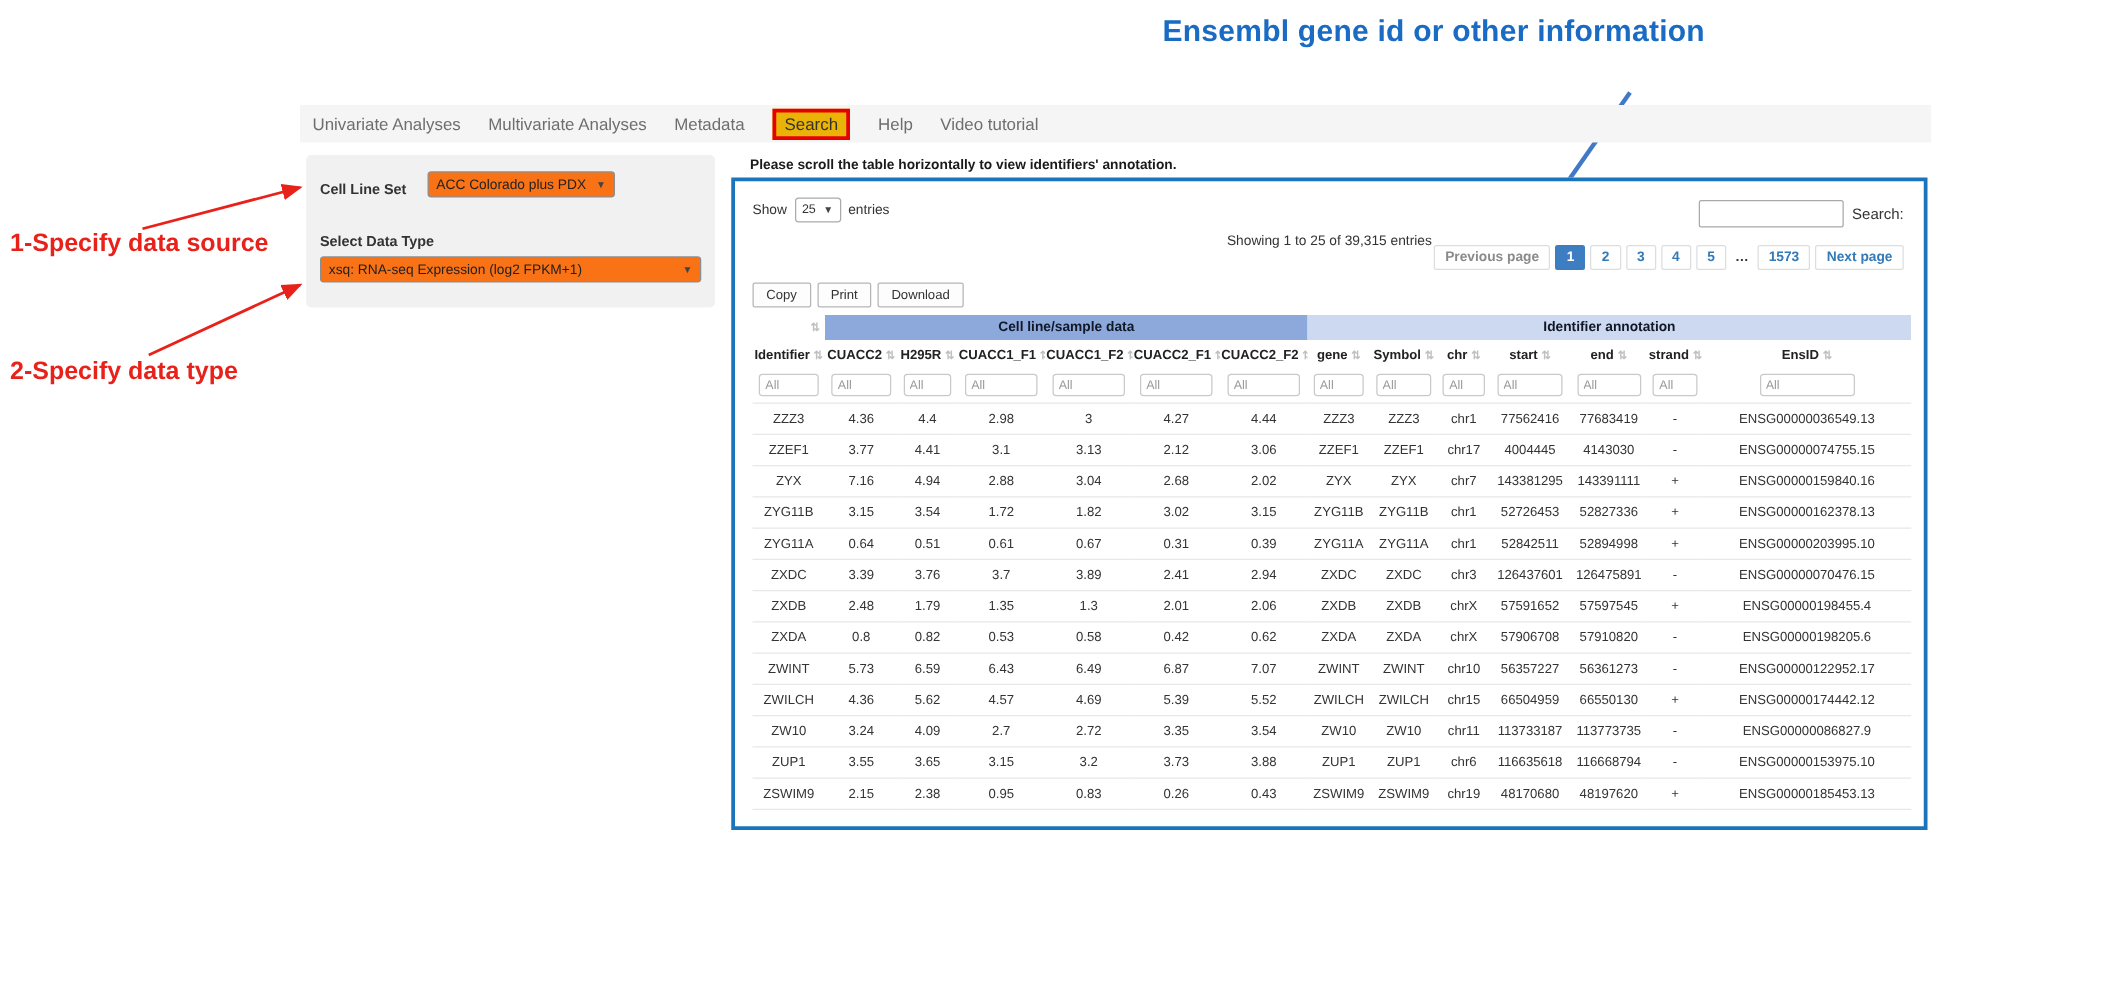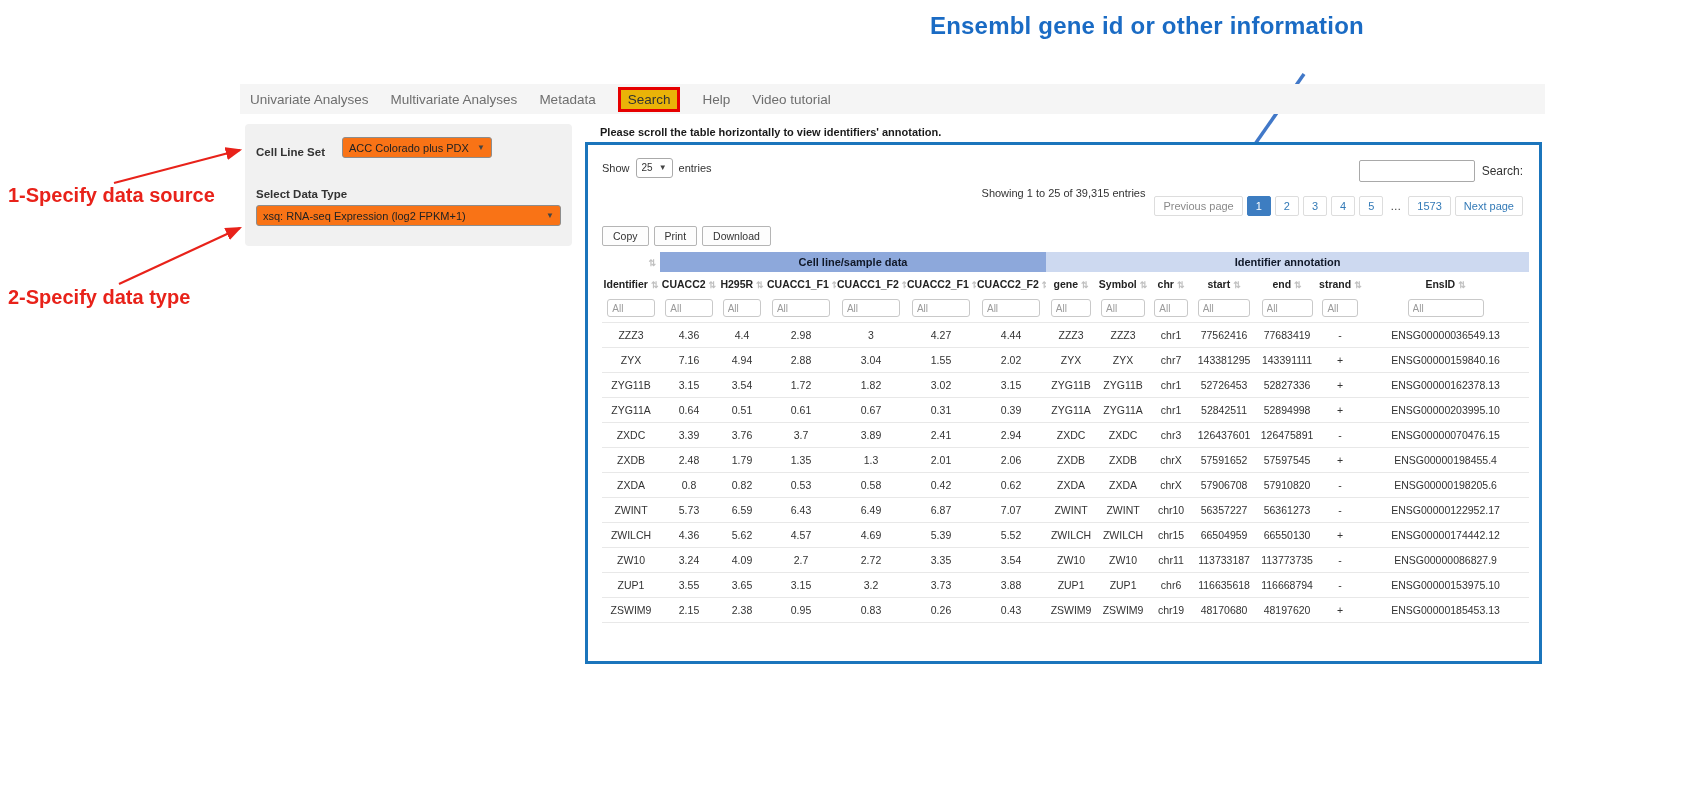--- a/index.html
+++ b/index.html
@@ -45,21 +45,21 @@
   .show-select .caret { font-size:8px; color:#444; }
   .showing { margin-top:9px; font-size:11px; color:#333; height:13px;text-align:center; }
 
   .search-box { position:absolute; right:16px; top:15px; display:flex; align-items:center; gap:7px; }
   .search-box input { width:116px; height:22px; border:1px solid #a9a9a9; border-radius:2px;
                       font-size:11px; padding:2px 5px; font-family:"Liberation Sans", sans-serif; }
   .search-label { font-size:12px; color:#333; }
 
   .pagination { position:absolute; right:16px; top:51px; display:flex; gap:4px; align-items:center; }
   .pg-btn { border:1px solid #ddd; background:#fff; color:#337ab7; font-size:11px;
-            padding:3px 8px; border-radius:2px; cursor:pointer; white-space:nowrap; }
+            padding:3px 8px; border-radius:2px; cursor:pointer; white-space:nowrap;font-weight:bold; }
   .pg-btn.disabled { color:#8a8a8a; }
   .pg-btn.active { background:#3d7dc1; border-color:#3d7dc1; color:#fff; }
   .pg-btn.ellipsis { border:none; color:#333; cursor:default; padding:3px 3px; }
 
   .dt-buttons { margin-top:26px; height:20px; }
   .dt-btn { display:inline-block; border:1px solid #b5b5b5; background:#fdfdfd; color:#333;
             font-size:10.5px; padding:3px 10px; border-radius:2px; margin-right:5px; cursor:pointer; }
 
   table.dt { border-collapse:collapse; width:927px; margin-top:6px; table-layout:fixed; }
   .dt th, .dt td { font-size:10.5px; text-align:center; white-space:nowrap; overflow:hidden; padding:4px 2px; }
@@ -226,26 +226,42 @@
             <td>4.44</td>
             <td>ZZZ3</td>
             <td>ZZZ3</td>
             <td>chr1</td>
             <td>77562416</td>
             <td>77683419</td>
             <td>-</td>
             <td>ENSG00000036549.13</td>
           </tr>
           <tr>
+            <td>ZZEF1</td>
+            <td>3.77</td>
+            <td>4.41</td>
+            <td>3.1</td>
+            <td>3.13</td>
+            <td>2.12</td>
+            <td>3.06</td>
+            <td>ZZEF1</td>
+            <td>ZZEF1</td>
+            <td>chr17</td>
+            <td>4004445</td>
+            <td>4143030</td>
+            <td>-</td>
+            <td>ENSG00000074755.15</td>
+          </tr>
+          <tr>
             <td>ZYX</td>
             <td>7.16</td>
             <td>4.94</td>
             <td>2.88</td>
             <td>3.04</td>
-            <td>1.55</td>
+            <td>2.68</td>
             <td>2.02</td>
             <td>ZYX</td>
             <td>ZYX</td>
             <td>chr7</td>
             <td>143381295</td>
             <td>143391111</td>
             <td>+</td>
             <td>ENSG00000159840.16</td>
           </tr>
           <tr>

